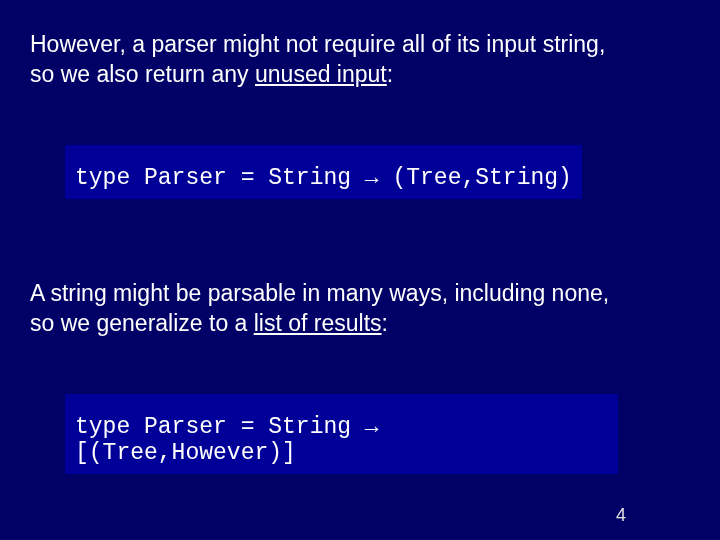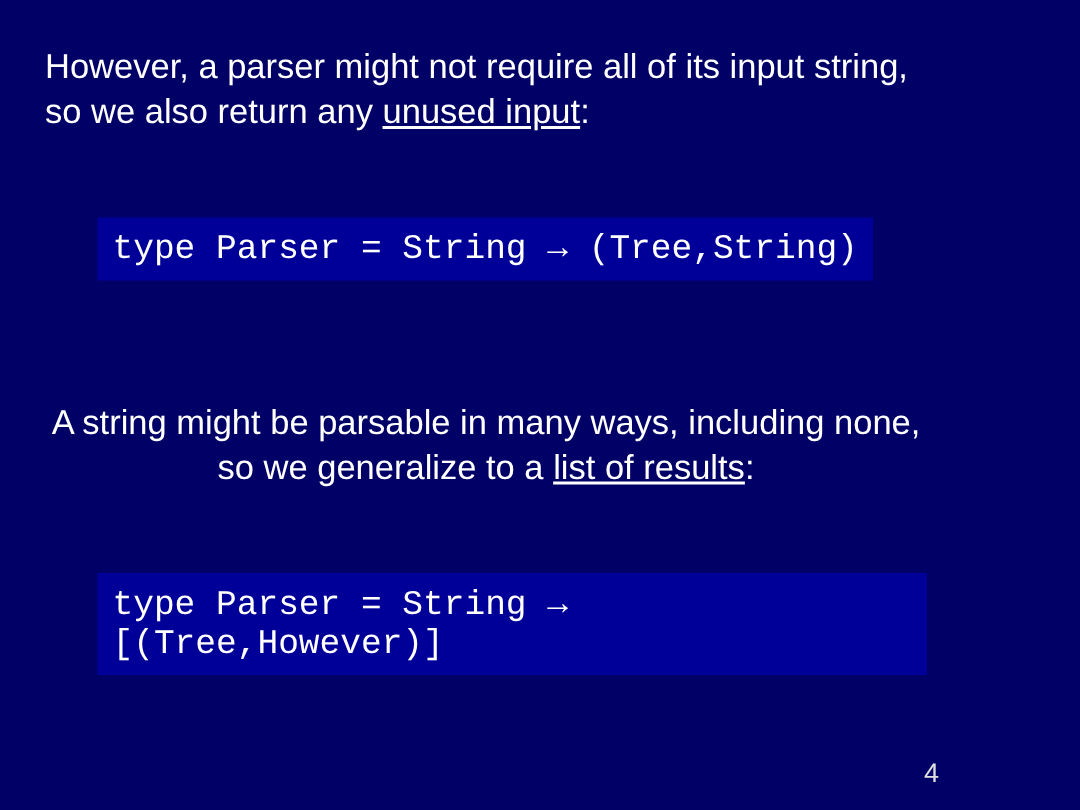--- a/index.html
+++ b/index.html
@@ -22,31 +22,30 @@
     padding: 30px 30px 20px 30px;
     position: relative;
   }
   .para {
     font-size: 23px;
     line-height: 1.3;
     margin: 0 0 55px 0;
   }
   .para.second {
     margin-top: 20px;
-    text-align: center;
   }
   .u {
     text-decoration: underline;
   }
   .codeblock {
     background: #000099;
     font-family: "Courier New", Courier, monospace;
     font-size: 23px;
     color: #ffffff;
-    padding: 8px 10px 8px 10px;
+    padding: 20px 10px 8px 10px;
     margin: 0 0 60px 35px;
     display: inline-block;
   }
   .pagenum {
     position: absolute;
     bottom: 14px;
     right: 22px;
     font-size: 18px;
     color: #e0e0e0;
   }

